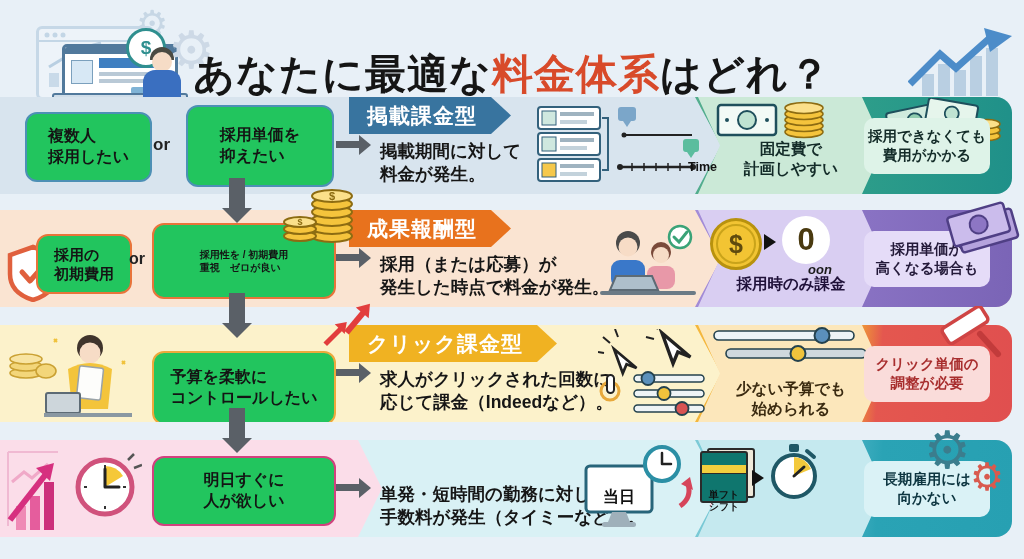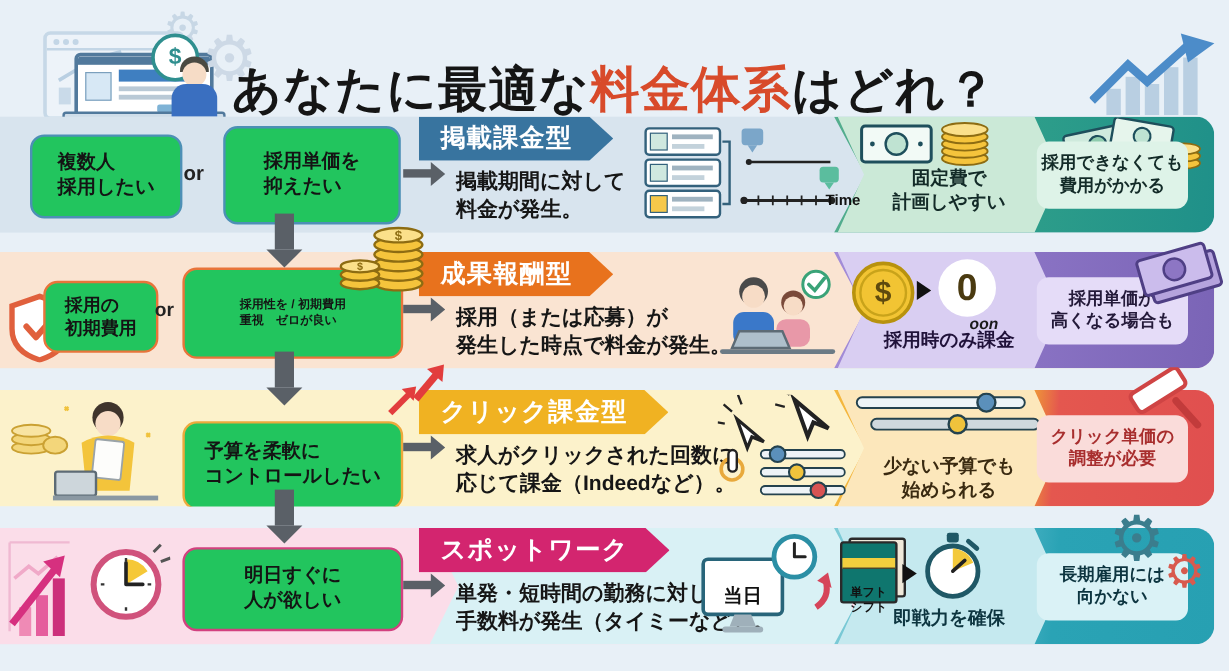--- a/index.html
+++ b/index.html
@@ -332,21 +332,20 @@
 始められる</div>
     <div class="conbubble">クリック単価の
 調整が必要</div>
   </section>
 
   <section class="band r3">
     <div class="basebg"></div>
     <div class="desczone"></div>
     <div class="strongzone"></div>
     <div class="prochev"></div>
-    <div class="hdr">スポットワーク</div>
     <div class="desc">単発・短時間の勤務に対して
 手数料が発生（タイミーなど）。</div>
 
     <svg class="abs" style="left:6px;top:6px;" width="64" height="88" viewBox="0 0 64 88">
       <path d="M2 6 h50 M2 6 v74" stroke="#f0b9d2" stroke-width="2" fill="none"></path>
       <rect x="10" y="60" width="10" height="24" fill="#ef8ab5"></rect>
       <rect x="24" y="50" width="10" height="34" fill="#e55d9d"></rect>
       <rect x="38" y="36" width="10" height="48" fill="#cc2f7b"></rect>
       <path d="M6 36 l12 -10 8 6 16 -14" stroke="#f0a9c8" stroke-width="3" fill="none"></path>
       <path d="M4 74 L40 28" stroke="#d6307f" stroke-width="6"></path>
@@ -381,21 +380,20 @@
 シフト</span>
     </div>
     <div class="tri" style="left:752px;top:30px;"></div>
     <svg class="abs" style="left:766px;top:2px;" width="56" height="60" viewBox="0 0 56 60">
       <rect x="23" y="2" width="10" height="8" rx="2" fill="#1f5866"></rect>
       <path d="M41 9 l7 6" stroke="#1f5866" stroke-width="4" stroke-linecap="round"></path>
       <circle cx="28" cy="34" r="21" fill="#fff" stroke="#1f5866" stroke-width="4"></circle>
       <path d="M28 34 V15 A19 19 0 0 1 45 27 Z" fill="#f3c93c"></path>
       <path d="M28 34 L38 25" stroke="#222" stroke-width="3" stroke-linecap="round"></path>
     </svg>
-    <div class="protext" style="top:66px;">即戦力を確保</div>
     <div class="conbubble">長期雇用には
 向かない</div>
   </section>
 
   <div class="varrow" style="top:178px;"></div>
   <div class="varrow" style="top:293px;"></div>
   <div class="varrow" style="top:408px;"></div>
 
   <svg class="abs z9" style="left:282px;top:178px;" width="74" height="66" viewBox="0 0 74 66">
     <ellipse cx="50" cy="58" rx="20" ry="6" fill="#f5c43c" stroke="#8d6c12" stroke-width="2"></ellipse>

